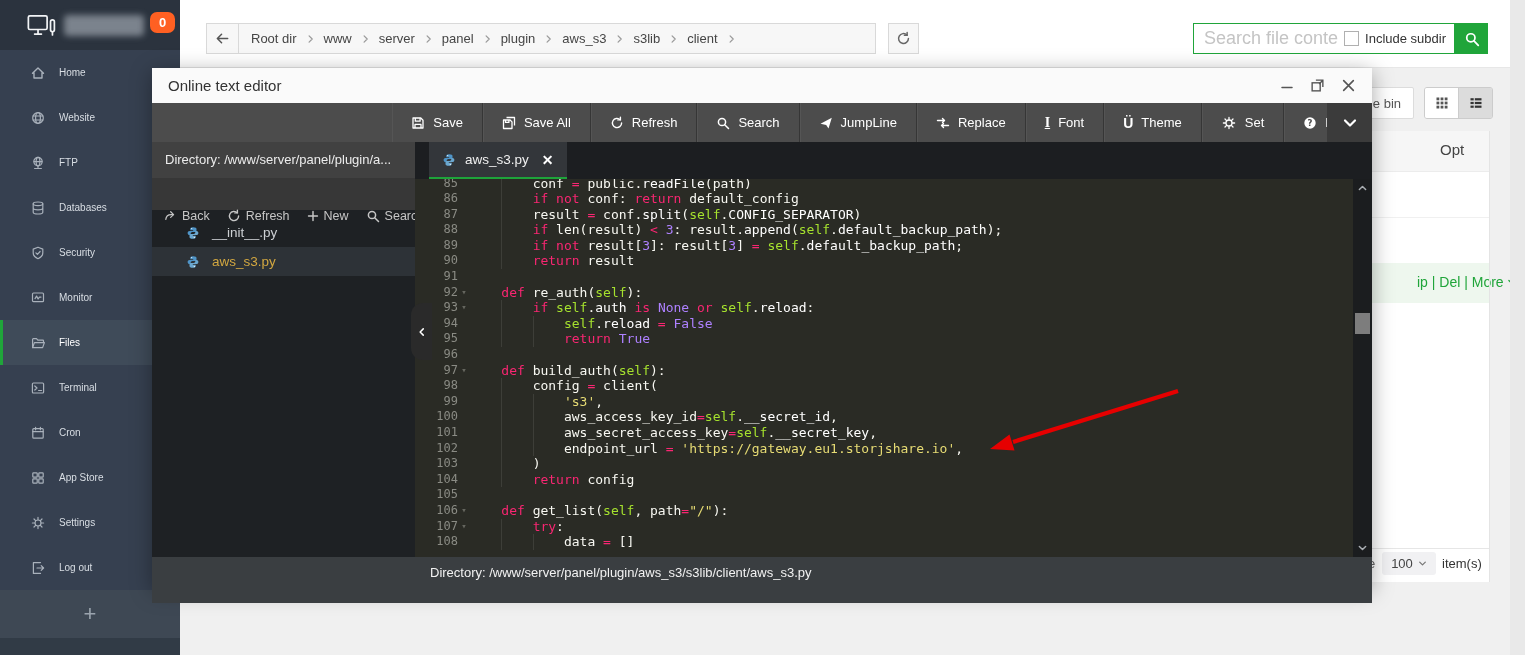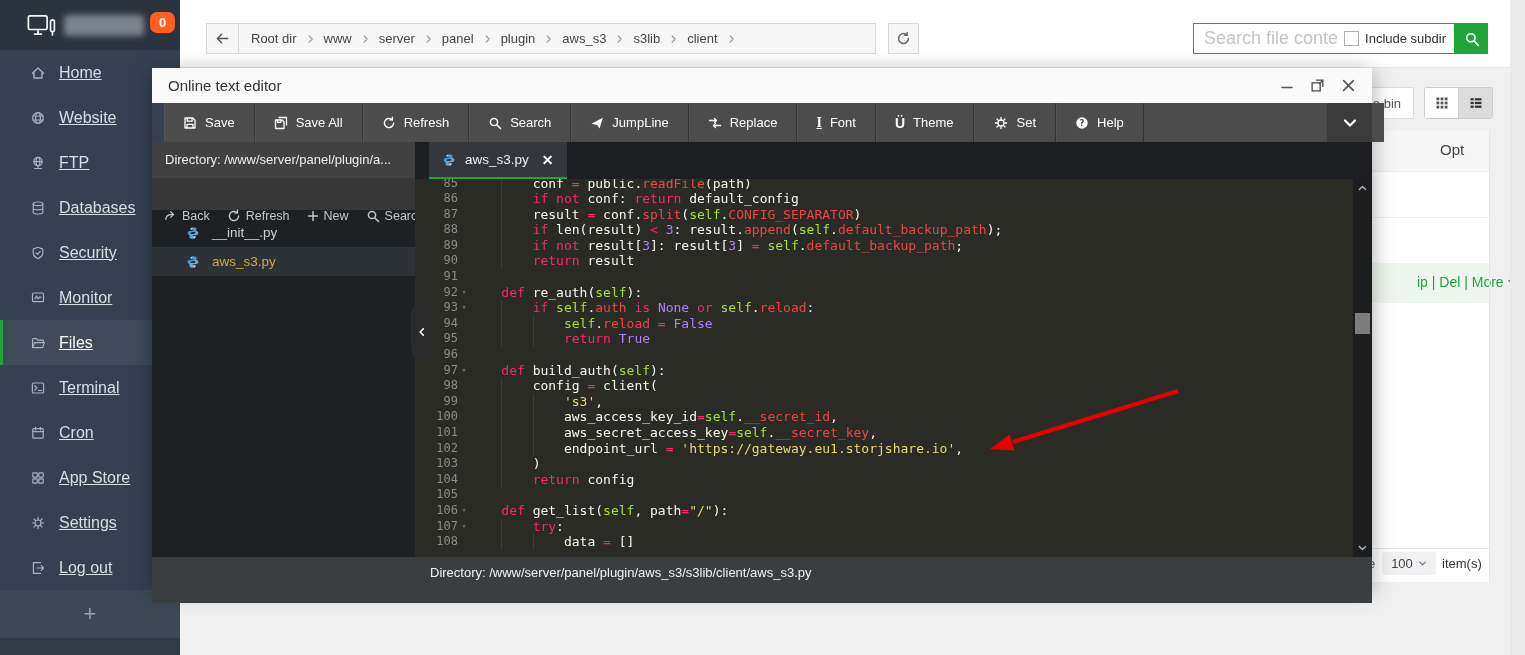--- a/index.html
+++ b/index.html
@@ -15,21 +15,21 @@
 
   
   #sidebar{left:0;top:0;width:180px;height:655px;background:#364050;z-index:4;}
   #side-header{position:relative;height:50px;background:#2b333e;}
   #logo{position:absolute;left:26px;top:13px;color:#f2f4f6;}
   #blur-name{position:absolute;left:64px;top:15px;width:80px;height:21px;border-radius:4px;
              background:rgba(190,197,205,.55);filter:blur(3px);}
   #badge{position:absolute;left:150px;top:12px;min-width:25px;height:21px;border-radius:7px;
          background:#ff6022;color:#fff;font-size:13px;font-weight:bold;display:flex;align-items:center;justify-content:center;padding:0 4px;box-sizing:border-box;}
   .side-item{height:45px;display:flex;align-items:center;padding-left:30px;gap:13px;color:#a9b1bb;cursor:pointer;}
-  .side-item .side-label{font-size:16px;color:#d9dee4;text-decoration:underline;}
+  .side-item .side-label{font-size:10px;color:#d9dee4;}
   .side-item.active{background:#3f4b59;box-shadow:inset 3px 0 0 #20a53a;}
   .side-item.active .side-label{color:#fff;}
   #plus-band{left:0;top:590px;width:180px;height:48px;background:#3e4854;color:#9aa4ae;
              display:flex;align-items:center;justify-content:center;font-size:22px;z-index:4;}
   #plus-band2{left:0;top:638px;width:180px;height:17px;background:#313b46;z-index:4;}
 
   
   #crumb-wrap{left:206px;top:23px;width:670px;height:31px;border:1px solid #d9d9d9;background:#f7f7f7;
               display:flex;align-items:stretch;box-sizing:border-box;z-index:2;}
   #back-btn{width:31px;border-right:1px solid #d9d9d9;display:flex;align-items:center;justify-content:center;color:#555;cursor:pointer;}
@@ -71,21 +71,21 @@
               justify-content:center;gap:5px;font-size:13px;color:#444;cursor:pointer;}
   #pag-suffix{left:1442px;top:556px;font-size:13px;color:#333;}
 
   
   #modal{left:152px;top:68px;width:1220px;height:520px;z-index:10;box-shadow:0 4px 20px rgba(0,0,0,.35);}
   #m-title{position:absolute;left:0;top:0;width:100%;height:35px;background:#fafafa;display:flex;align-items:center;
            padding:0 16px;box-sizing:border-box;}
   #m-title-text{font-size:15px;color:#333;}
   #m-controls{margin-left:auto;display:flex;align-items:center;gap:16px;color:#555;}
   #m-controls .icn{cursor:pointer;}
-  #m-toolbar{position:absolute;left:12px;top:35px;width:100%;height:39px;background:#4c4c4c;display:flex;box-sizing:border-box;}
+  #m-toolbar{position:absolute;left:0;top:35px;width:100%;height:39px;background:#4c4c4c;display:flex;box-sizing:border-box;justify-content:flex-end;}
   .tb-btn{display:flex;align-items:center;gap:8px;padding:0 19px;color:#fff;font-size:13px;cursor:pointer;
           border-right:1px solid rgba(0,0,0,.28);box-shadow:inset 1px 0 0 rgba(255,255,255,.05);}
   #tb-collapse{position:absolute;right:0;top:35px;width:45px;height:39px;background:#3b3b3b;display:flex;align-items:center;
                justify-content:center;color:#fff;cursor:pointer;}
   .txticon{color:#fff;font-size:14px;line-height:1;}
   .serif-i{font-family:"Liberation Serif",serif;font-weight:bold;text-decoration:underline;}
 
   
   #file-panel{position:absolute;left:0;top:74px;width:263px;height:415px;background:#1e2124;display:flex;flex-direction:column;}
   #fp-header{height:36px;background:#414141;color:#ececec;font-size:13px;line-height:36px;padding-left:13px;
@@ -106,21 +106,21 @@
   #code-lines{margin-top:-3.5px;}
   .code-line{display:flex;height:15.6px;line-height:15.6px;font-family:"DejaVu Sans Mono",monospace;font-size:13px;white-space:pre;}
   .gutter{flex:0 0 55px;display:flex;}
   .lnum{flex:0 0 43px;text-align:right;color:#8a8b84;font-size:12px;line-height:15.6px;}
   .fold{flex:0 0 12px;text-align:center;color:#65665f;font-size:9px;line-height:15.6px;}
   .ltext{white-space:pre;}
   .ind{display:inline-block;}
   .ind.guided{box-shadow:inset 1px 0 0 rgba(255,255,255,.09);}
   .tk-k{color:#f92672;}
   .tk-n{color:#f8f8f2;}
-  .tk-f{color:#ef4444;}
+  .tk-f{color:#ffffff;}
   .tk-s{color:#e6db74;}
   .tk-c{color:#ae81ff;}
   .tk-g{color:#a6e22e;}
 
   
   #ed-scroll{position:absolute;left:1201px;top:111px;width:19px;height:378px;background:#1b1d1f;}
   .sb-arrow{position:absolute;left:0;width:19px;height:14px;display:flex;align-items:center;justify-content:center;color:#a9adb2;cursor:pointer;}
   #sb-up{top:2px;}
   #sb-down{bottom:2px;}
   #sb-thumb{position:absolute;left:2px;top:134px;width:15px;height:21px;background:#7d7d7d;cursor:pointer;}

